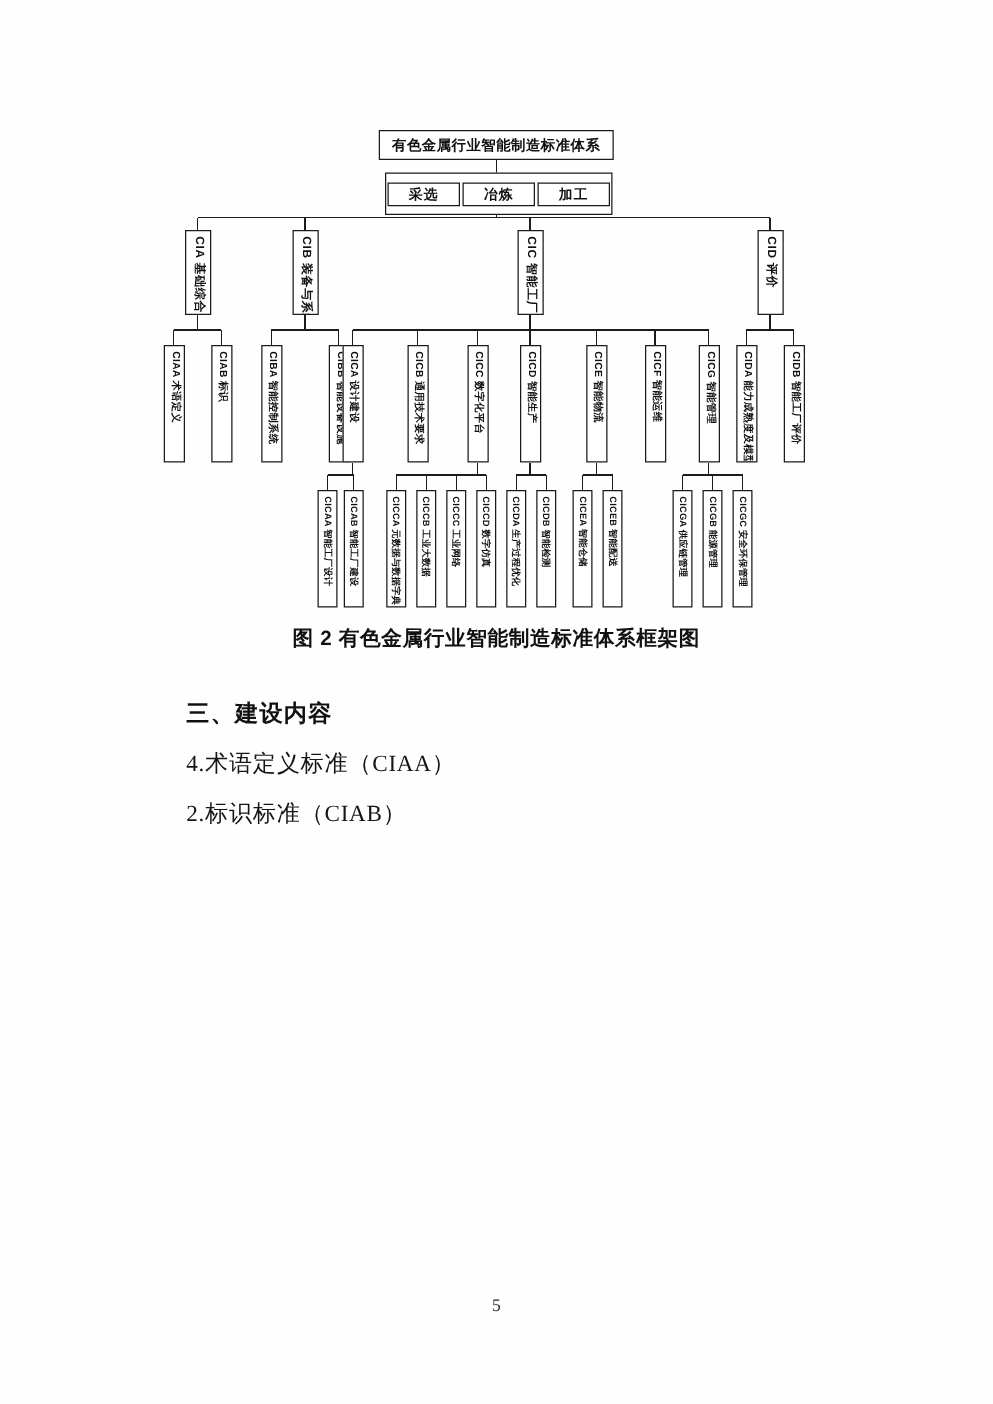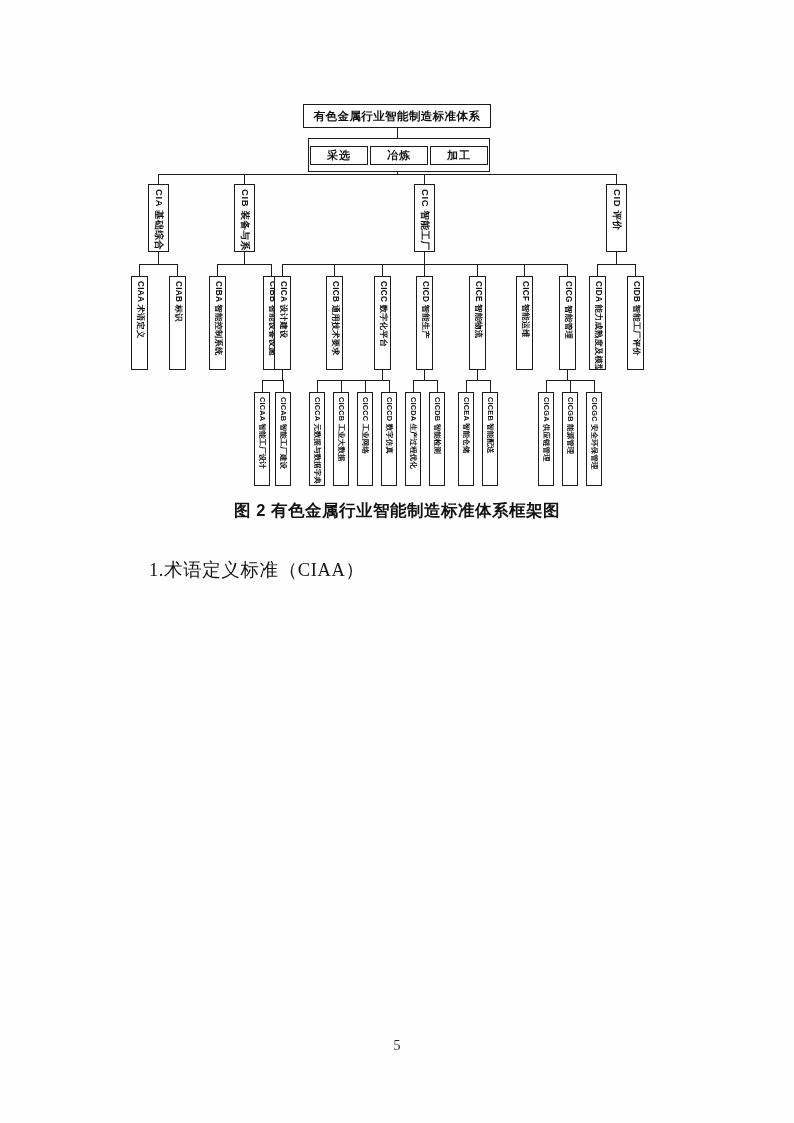--- a/index.html
+++ b/index.html
@@ -326,18 +326,20 @@
       <span class="vtext">CICGB  能源管理</span>
     </div>
     <div class="vbox lvl4" style="left:586px; top:296px; width:16px; height:94px;">
       <span class="vtext">CICGC  安全环保管理</span>
     </div>
   </div>
 
   <div class="fig-caption">图 2  有色金属行业智能制造标准体系框架图</div>
 
   <div class="body-col">
-    <p class="para sub-h">1.术语定义标准（CIAA）</p>
+    <h2 class="section-h">三、建设内容</h2>
+    <p class="para sub-h">4.术语定义标准（CIAA）</p>
+    <p class="para sub-h">2.标识标准（CIAB）</p>
   </div>
 
   <div class="page-number">5</div>
 
 </div>
 
 </body></html>

